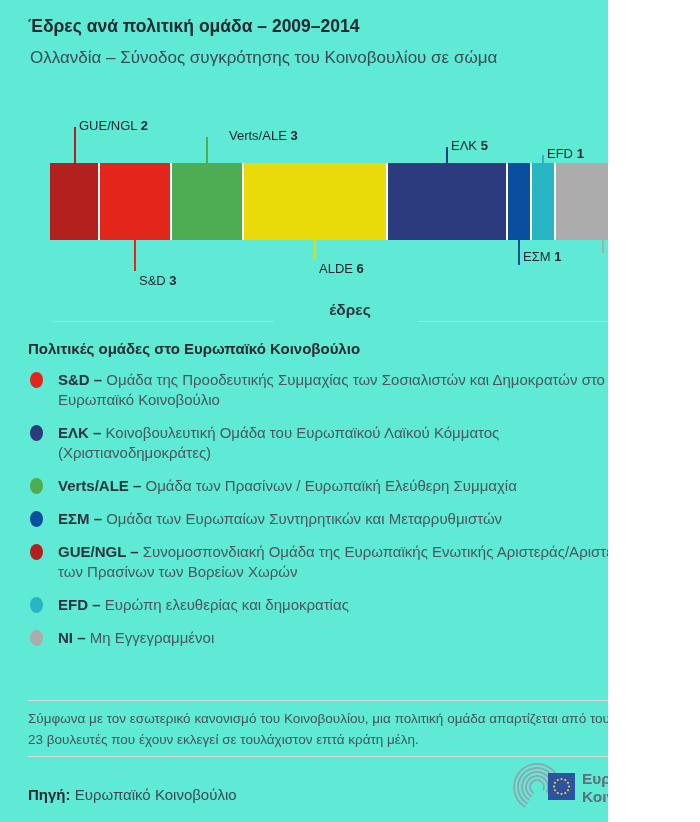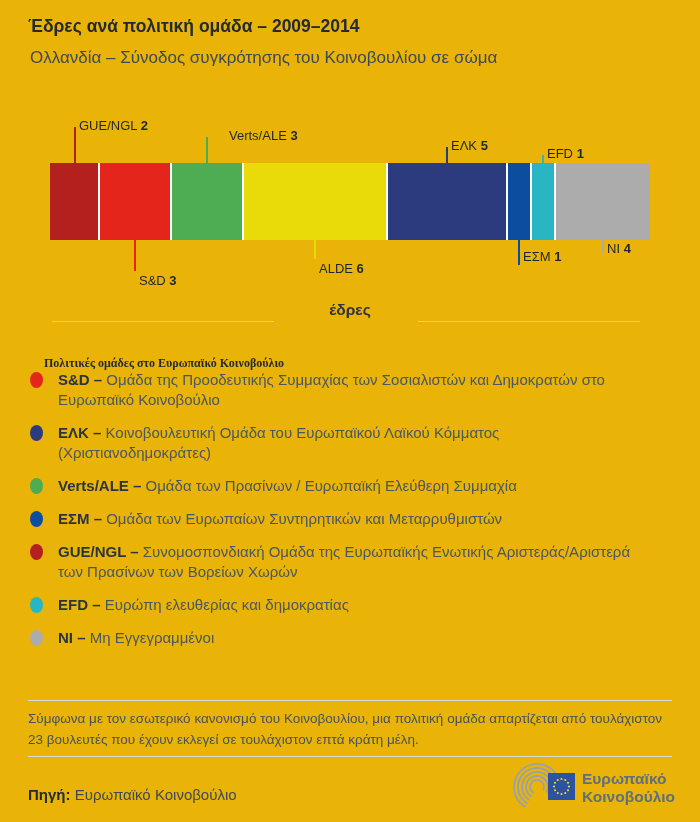--- a/index.html
+++ b/index.html
@@ -1,17 +1,17 @@
 <!DOCTYPE html>
 <html><head>
 <meta charset="utf-8">
 <style>
   html,body{margin:0;padding:0;background:#fff;}
   .page{
-    position:relative; width:700px; height:822px; background:#eab308;
+    position:relative; width:608px; height:822px; background:#5eead4;
     font-family:"Liberation Sans","DejaVu Sans",sans-serif; overflow:hidden;
     color:#242a31;
   }
   .title{position:absolute; left:28px; top:16px; font-size:17.5px; font-weight:700; color:#232a32; margin:0;}
   .subtitle{position:absolute; left:30px; top:48px; font-size:17px; font-weight:400; color:#3c4956; margin:0;}
 
   
   #chart{position:absolute; left:0; top:0; width:700px; height:300px;}
   .seg{position:absolute; box-sizing:border-box;}
   .tick{position:absolute;}
@@ -20,21 +20,21 @@
 
   
   .total{position:absolute; left:0; top:301px; width:700px; text-align:center; font-weight:700; color:#2a3440;}
   .total-line1{font-size:15.5px; line-height:18px; word-spacing:6px; white-space:pre;}
   .total-line2{font-size:15.5px; line-height:18px;}
   .rule{position:absolute; top:321px; height:1px; background:#cccccc;}
   .rule-left{left:52px; width:222px;}
   .rule-right{left:418px; width:222px;}
 
   
-  .legend-heading{position:absolute; left:28px; top:340px; font-size:12px; font-weight:700; color:#232a32; margin:16px;font-family:Liberation Serif, serif;}
+  .legend-heading{position:absolute; left:28px; top:340px; font-size:15px; font-weight:700; color:#232a32; margin:0;}
   #legend{position:absolute; left:28px; top:370px; width:644px;}
   .litem{position:relative; padding-left:30px; margin-bottom:13px; font-size:15px; line-height:20px; color:#4a5761;}
   .dot{position:absolute; left:2px; top:2px; width:13px; height:16px; border-radius:50%;}
   .labbr{font-weight:700; color:#2a3440;}
   .ltext{display:inline-block; max-width:596px; vertical-align:top;}
 
   
   .hr{position:absolute; left:28px; width:644px; height:1px; background:#dadada;}
   .hr1{top:700px;}
   .hr2{top:756px;}

